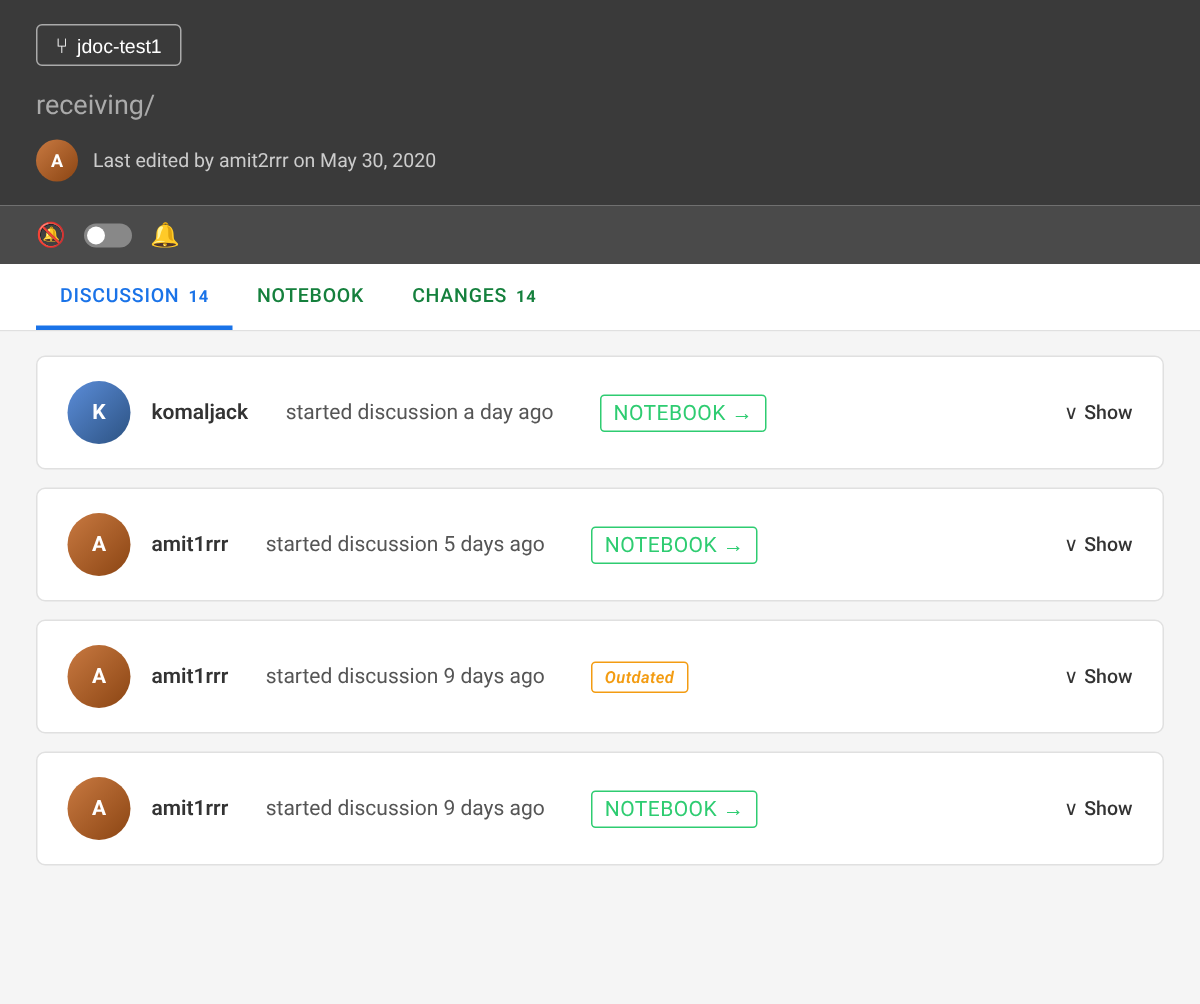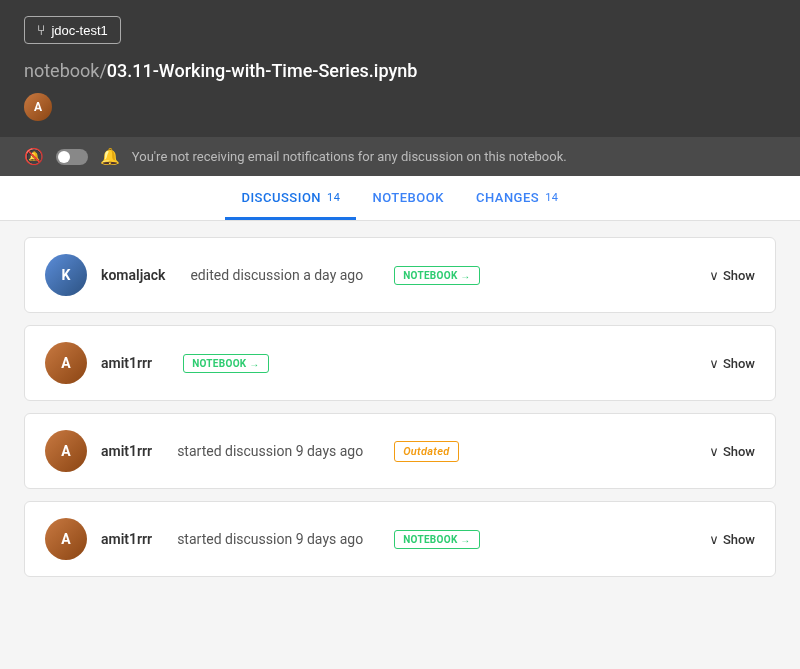--- a/index.html
+++ b/index.html
@@ -135,46 +135,45 @@
       font-size: 13px;
     }
 
     
     .tabs-bar {
       background: #fff;
       border-bottom: 1px solid #e0e0e0;
       display: flex;
       align-items: flex-end;
       padding: 0 24px;
-      justify-content: center;
     }
 
     .tab {
       padding: 14px 16px 12px 16px;
       font-size: 13px;
       font-weight: 500;
-      color: #3b82f6;
+      color: #15803d;
       cursor: pointer;
       border-bottom: 3px solid transparent;
       display: flex;
       align-items: center;
       gap: 6px;
       text-transform: uppercase;
       letter-spacing: 0.5px;
     }
 
     .tab.active {
       color: #1a73e8;
       border-bottom: 3px solid #1a73e8;
     }
 
     .tab-badge {
       font-size: 11px;
       color: inherit;
-      font-weight: 400;
+      font-weight: 700;
     }
 
     
     .main-content {
       background: #f5f5f5;
       padding: 16px 24px;
     }
 
     
     .discussion-card {
@@ -226,22 +225,22 @@
     .discussion-text {
       font-size: 14px;
       color: #555;
     }
 
     .tag-notebook {
       display: inline-flex;
       align-items: center;
       border: 1.5px solid #2ecc71;
       color: #2ecc71;
-      font-size: 10px;
-      font-weight: 700;
+      font-size: 14px;
+      font-weight: 400;
       padding: 3px 8px;
       border-radius: 3px;
       letter-spacing: 0.3px;
       white-space: nowrap;
       margin-left: 6px;
     }
 
     .tag-outdated {
       display: inline-flex;
       align-items: center;
@@ -274,36 +273,35 @@
 
 <div class="header">
   <div class="header-top-row">
     <button class="btn-branch">
       <span style="font-size:14px;">⑂</span>
       <span>jdoc-test1</span>
     </button>
   </div>
 
   <div class="breadcrumb-row">
-    <span class="breadcrumb-notebooks">notebook/</span>
-    <span class="breadcrumb-file">03.11-Working-with-Time-Series.ipynb</span>
+    <span class="breadcrumb-notebooks">receiving/</span>
   </div>
 
   <div class="author-row">
     <div class="avatar-img">A</div>
+    <span class="author-text">Last edited by amit2rrr on May 30, 2020</span>
   </div>
 </div>
 
 <div class="notification-bar">
   <span class="notif-icon">🔕</span>
   <div class="toggle-track">
     <div class="toggle-thumb"></div>
   </div>
   <span class="bell-active">🔔</span>
-  <span class="notif-text">You're not receiving email notifications for any discussion on this notebook.</span>
 </div>
 
 <div class="tabs-bar">
   <div class="tab active">
     <span>DISCUSSION</span>
     <span class="tab-badge">14</span>
   </div>
   <div class="tab">
     <span>NOTEBOOK</span>
   </div>
@@ -312,33 +310,34 @@
     <span class="tab-badge">14</span>
   </div>
 </div>
 
 <div class="main-content">
 
   <div class="discussion-card">
     <div class="user-avatar avatar-komaljack">K</div>
     <div class="discussion-info">
       <span class="discussion-username">komaljack</span>
-      <span class="discussion-text">edited discussion a day ago</span>
+      <span class="discussion-text">started discussion a day ago</span>
       <span class="tag-notebook">NOTEBOOK →</span>
     </div>
     <div class="show-btn">
       <span>∨</span>
       <span>Show</span>
     </div>
   </div>
 
   <div class="discussion-card">
     <div class="user-avatar avatar-amit">A</div>
     <div class="discussion-info">
       <span class="discussion-username">amit1rrr</span>
+      <span class="discussion-text">started discussion 5 days ago</span>
       <span class="tag-notebook">NOTEBOOK →</span>
     </div>
     <div class="show-btn">
       <span>∨</span>
       <span>Show</span>
     </div>
   </div>
 
   <div class="discussion-card">
     <div class="user-avatar avatar-amit">A</div>

